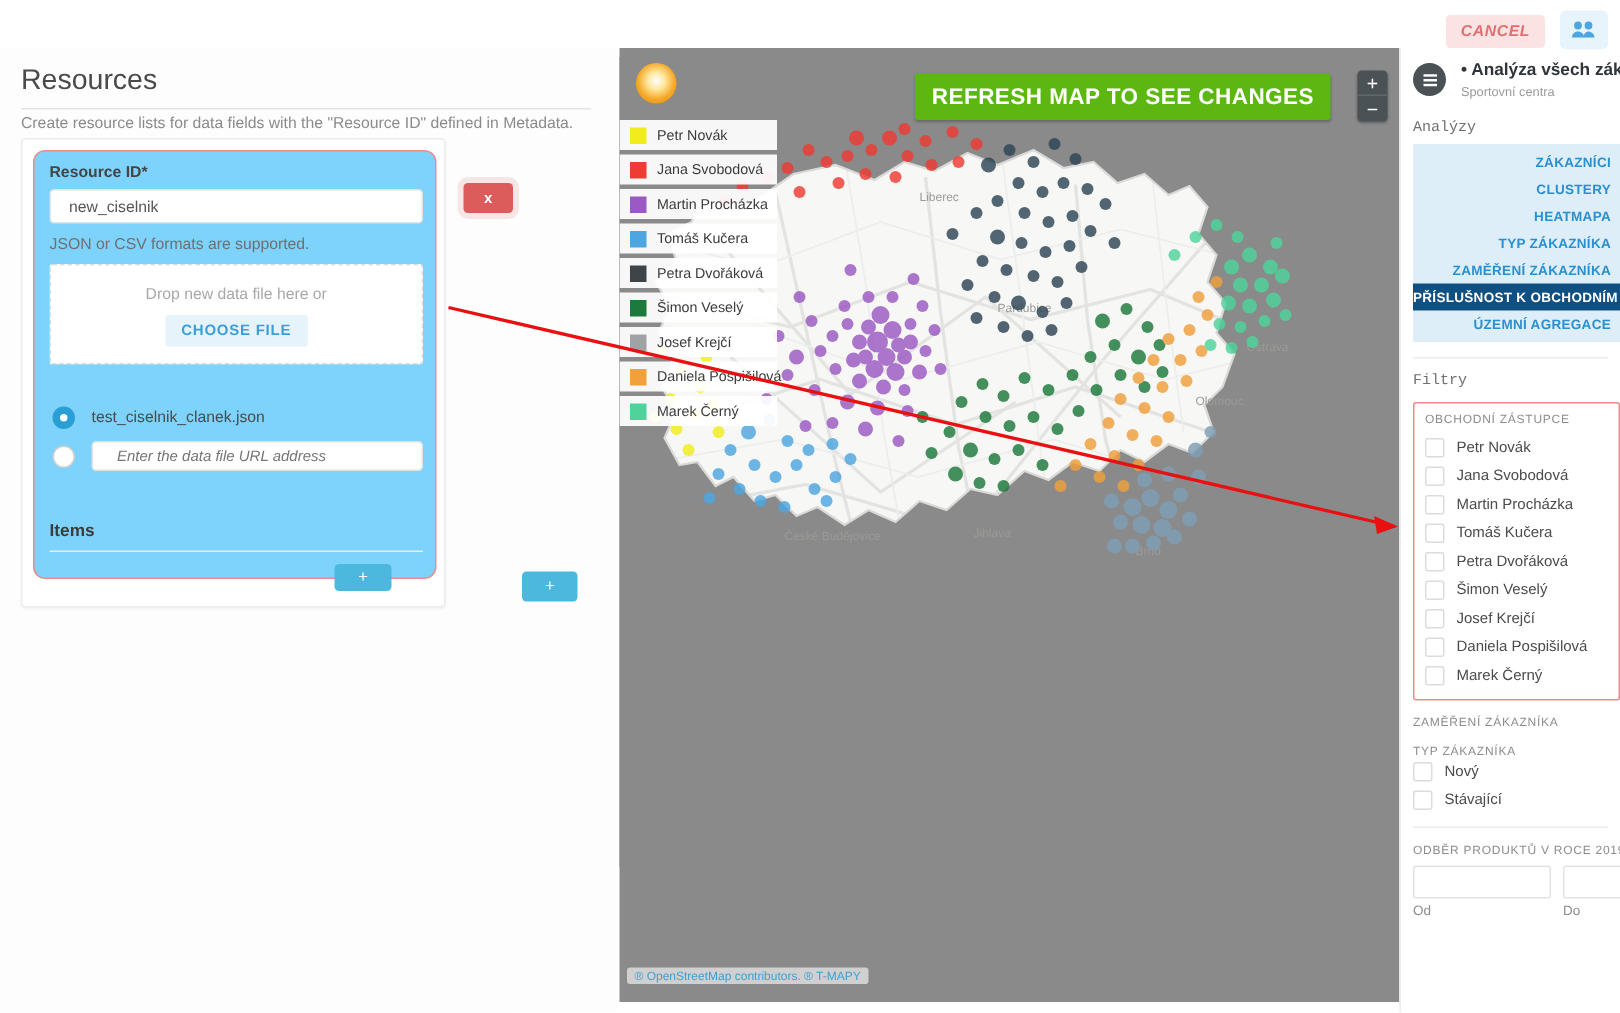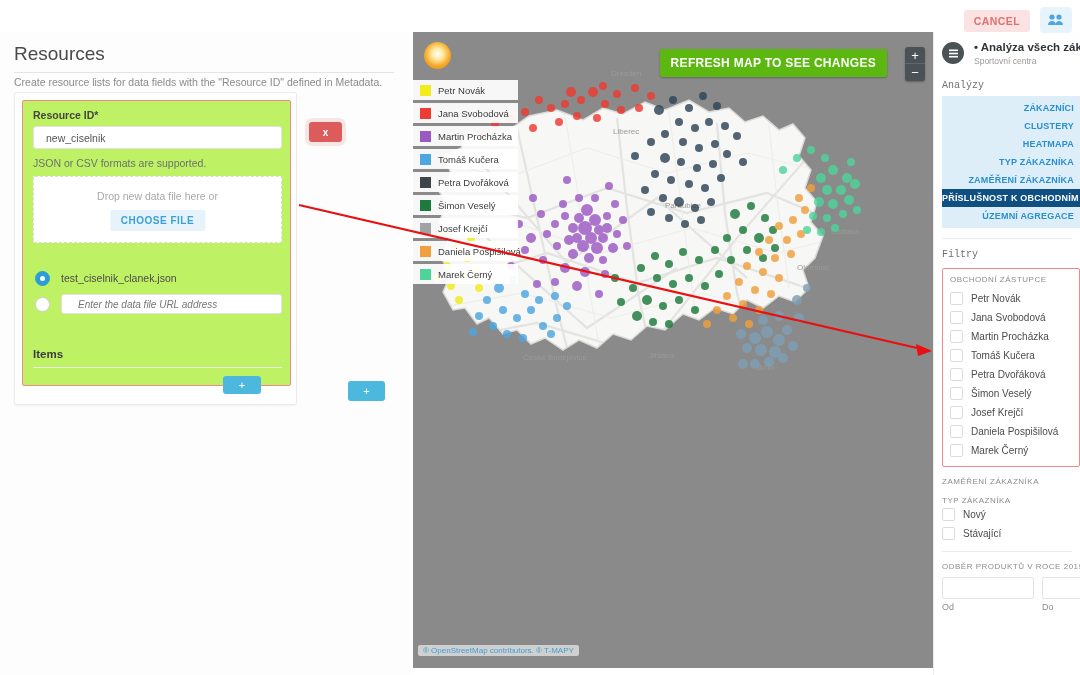--- a/index.html
+++ b/index.html
@@ -16,21 +16,21 @@
   
   .topbar {
     position: absolute; top: 0; left: 0; width: 1080px; height: 32px;
     background: #ffffff; z-index: 40;
   }
   .cancel-btn {
     position: absolute; top: 10px; right: 50px;
     background: #fbe3e3; color: #e07070;
     font-size: 10.5px; font-weight: 700; letter-spacing: .4px;
     padding: 5px 10px; border: none; border-radius: 3px;
-    cursor: pointer; font-family: "Liberation Sans", sans-serif;
+    cursor: pointer; font-family: "Liberation Sans", sans-serif; font-style: italic;
   }
   .people-btn {
     position: absolute; top: 7px; right: 8px;
     width: 32px; height: 26px; border-radius: 4px;
     background: #e8f4fb; display:flex; align-items:center; justify-content:center;
     cursor:pointer; overflow:hidden;
   }
 
   
   .left-panel {
@@ -49,21 +49,21 @@
     position: absolute; left: 14px; top: 44px; width: 390px;
     font-size: 10.5px; color: #8b8b8b;
   }
   .card {
     position: absolute; left: 14px; top: 60px; width: 283px; height: 313px;
     background: #fff; border: 1px solid #ececec; border-radius: 3px;
     box-shadow: 0 1px 2px rgba(0,0,0,.05);
   }
   .card-inner {
     position: absolute; left: 7px; top: 7px; width: 269px; height: 286px;
-    border: 1.5px solid #f08a8a; border-radius: 2px; background:#bef264;
+    border: 1.5px solid #f08a8a; border-radius: 8px; background:#7dd3fc;
   }
   .fld-label {
     position: absolute; left: 10px; top: 8px;
     font-size: 10.5px; color: #444; font-weight: 600;
   }
   .txt-input {
     position: absolute; left: 10px; top: 25px; width: 249px; height: 23px;
     border: 1px solid #e2e2e2; border-radius: 3px;
     font-size: 10.5px; color: #555; padding: 0 12px;
     font-family: "Liberation Sans", sans-serif; outline: none; background:#fff;
@@ -139,21 +139,21 @@
   .legend { position:absolute; left:0px; top:48px; width:105px; z-index: 7; }
   .lg-item {
     position:relative; height:20px; background:rgba(255,255,255,.93);
     margin-bottom:3px; display:flex; align-items:center; padding-left:7px;
   }
   .lg-sw { width:11px; height:11px; margin-right:7px; flex:none; }
   .lg-tx { font-size:9.5px; color:#3b3b3b; white-space:nowrap; }
   .refresh-btn {
     position:absolute; right:46px; top:17px; z-index: 9;
     background:#5cb811; color:#fff; border:none; border-radius:2px;
-    font-size:12px; font-weight:700; letter-spacing:.3px;
+    font-size:15px; font-weight:700; letter-spacing:.3px;
     padding:7px 11px; cursor:pointer; font-family:"Liberation Sans", sans-serif;
     box-shadow:0 1px 2px rgba(0,0,0,.25);
   }
   .zoomctl {
     position:absolute; right:8px; top:15px; width:20px; z-index: 9;
     background:#4a5256; border-radius:3px; overflow:hidden;
     box-shadow:0 1px 2px rgba(0,0,0,.3);
   }
   .zoomctl div {
     height:17px; line-height:17px; text-align:center; color:#fff;

